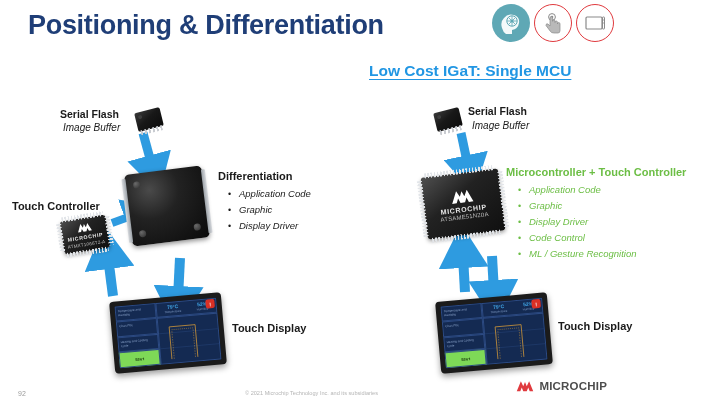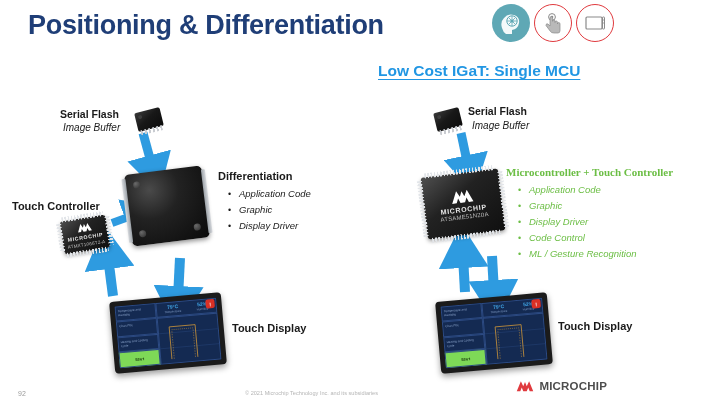--- a/index.html
+++ b/index.html
@@ -47,21 +47,21 @@
   .col-heading {
     position: absolute;
     font-size: 15.5px;
     font-weight: bold;
     color: #2196E3;
     text-decoration: underline;
     text-underline-offset: 3px;
     white-space: nowrap;
   }
   #heading-left  { left: 26px;  top: 62px; }
-  #heading-right { left: 378px; top: 62px; }
+  #heading-right { left: 369px; top: 62px; }
 
   
   .lbl-bold {
     position: absolute;
     font-size: 10.5px;
     font-weight: bold;
     color: #1a1a1a;
     white-space: nowrap;
   }
   .lbl-italic {
@@ -435,21 +435,21 @@
       <div class="leads-l"></div>
         <div class="leads-r"></div>
       <svg class="mc-logo" viewBox="0 0 34 22" style="width:26px;height:17px;">
         <path d="M3 19 L10 3 L14 11 L17 4 L20 11 L24 3 L31 19 L25 19 L22.5 13 L20 19 L14 19 L11.5 13 L9 19 Z" fill="#ffffff"></path>
       </svg>
       <div class="mc-word" style="font-size:7px;">MICROCHIP</div>
       <div class="mc-part" style="font-size:6px;">ATSAME51N20A</div>
     </div>
   </div>
 
-  <div class="heading-green" style="left:506px; top:166px;font-family:Liberation Serif, serif;">Microcontroller + Touch Controller</div>
+  <div class="heading-green" style="left:506px; top:166px;">Microcontroller + Touch Controller</div>
   <div class="bullets green" id="right-mcu-bullets" style="left:518px; top:182px;">
       <div class="bullet-row">
         <span class="dot">•</span>
         <span>Application Code</span>
       </div>
       <div class="bullet-row">
         <span class="dot">•</span>
         <span>Graphic</span>
       </div>
       <div class="bullet-row">

